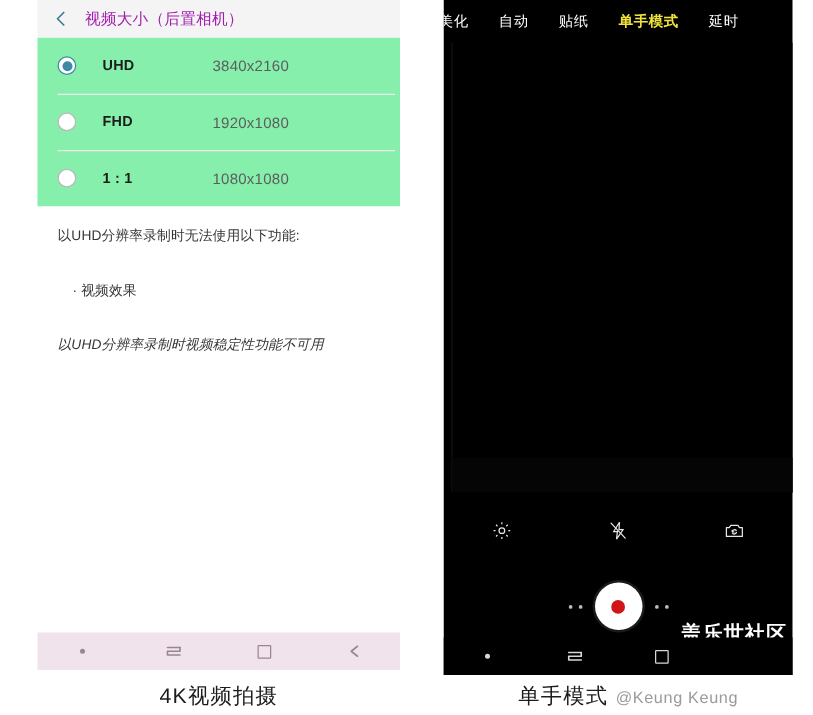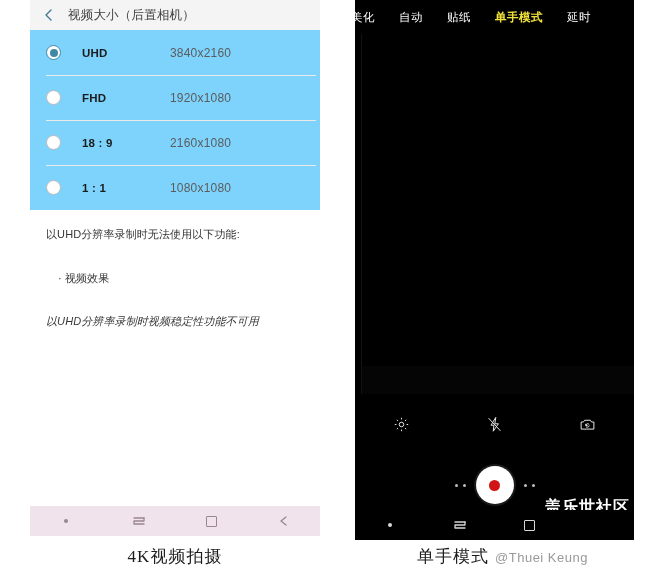--- a/index.html
+++ b/index.html
@@ -24,25 +24,25 @@
     padding-left: 8px;
   }
   .back-chevron {
     width: 22px; height: 22px;
     display: flex; align-items: center; justify-content: center;
     color: #3e7b92;
     flex: 0 0 auto;
   }
   .back-chevron svg { display:block; }
   .settings-title {
-    font-size: 12.5px; color: #404040; margin-left: 8px;
+    font-size: 12.5px; color: #a21caf; margin-left: 8px;
     letter-spacing: .2px; white-space: nowrap;
   }
 
-  .options-list { padding: 0 0 0 0; background:#7dd3fc; }
+  .options-list { padding: 0 0 0 0; background:#86efac; }
   .option-row {
     position: relative;
     height: 45px;
     display: flex; align-items: center;
     padding-left: 16px; padding-right: 10px;
   }
   .option-row + .option-row::before {
     content: ""; position: absolute; left: 16px; right: 4px; top: 0;
     height: 1px; background: #eceaea;
   }
@@ -90,21 +90,21 @@
   .nav-dot { width: 4px; height: 4px; border-radius: 50%; background: #9b8593; }
   .nav-glyph { color: #9b8593; display:flex; align-items:center; justify-content:center; }
   .nav-square { width: 11px; height: 11px; border: 1.3px solid #9b8593; border-radius: 1px; }
 
   .caption {
     position: absolute; bottom: 4px; width: 290px;
     text-align: center;
     font-size: 17px; color: #1c1c1c;
     letter-spacing: 1px;
   }
-  #left-caption { left: 0; font-family: Liberation Serif, serif; }
+  #left-caption { left: 0; }
 
   
   #right-panel {
     position: absolute; left: 355px; top: 0; width: 279px; height: 540px;
     background: #000000;
   }
   .cam-modes {
     position: absolute; top: 0; left: 0; width: 279px; height: 34px;
     display: flex; align-items: center;
     overflow: hidden;
@@ -198,25 +198,20 @@
         <div class="option-label">UHD</div>
         <div class="option-value">3840x2160</div>
       </div>
 
       <div class="option-row">
         <div class="radio"></div>
         <div class="option-label">FHD</div>
         <div class="option-value">1920x1080</div>
       </div>
 
-      <div class="option-row">
-        <div class="radio"></div>
-        <div class="option-label">18 : 9</div>
-        <div class="option-value">2160x1080</div>
-      </div>
 
       <div class="option-row">
         <div class="radio"></div>
         <div class="option-label">1 : 1</div>
         <div class="option-value">1080x1080</div>
       </div>
 
 
     </div>
 
@@ -318,16 +313,16 @@
         </span>
       </div>
       <div class="nav-cell">
           <div class="nav-square-r"></div>
         </div>
       <div class="nav-cell"></div>
     </div>
   </div>
 
   <div id="right-caption-wrap">
-    <span class="cap-main">单手模式</span><span class="cap-attr">@Thuei Keung</span>
+    <span class="cap-main">单手模式</span><span class="cap-attr">@Keung Keung</span>
   </div>
 
 </div>
 
 </body></html>

